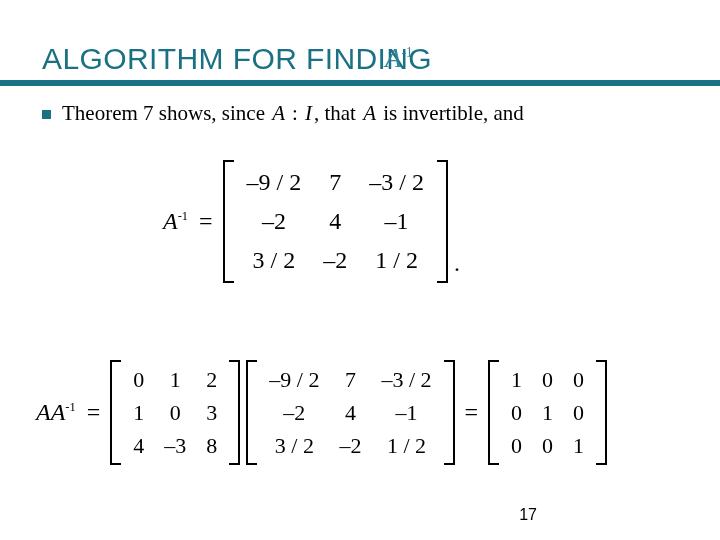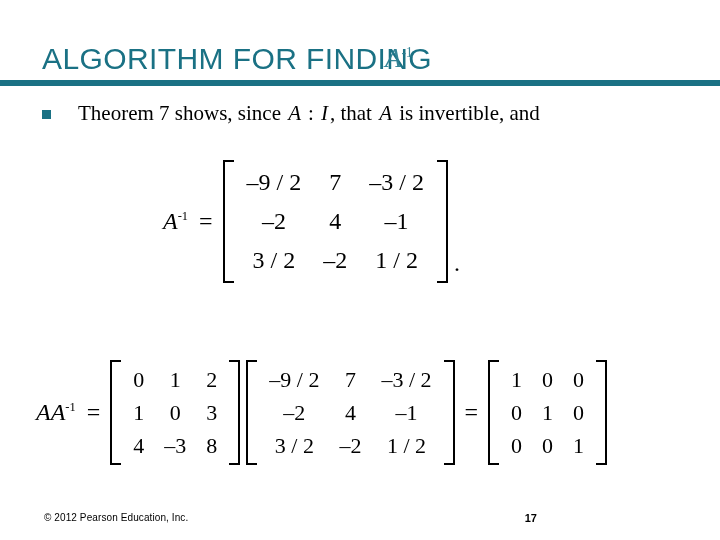--- a/index.html
+++ b/index.html
@@ -89,21 +89,21 @@
   .inline-eq {
     font-style: italic;
     padding: 0 2px;
   }
   .sim {
     font-style: normal;
     padding: 0 5px;
     letter-spacing: 0;
   }
 
-  #bullet-1 { left: 42px; top: 99px; gap: 16px; }
+  #bullet-1 { left: 42px; top: 99px; }
   #bullet-2 { left: 42px; top: 327px; }
 
   
   .equation {
     position: absolute;
     display: flex;
     align-items: center;
     font-family: "Liberation Serif", serif;
     color: #000;
   }
@@ -174,22 +174,22 @@
     font-family: "Liberation Sans", sans-serif;
     font-size: 10px;
     color: #000000;
     letter-spacing: 0.1px;
   }
   .footer-pagenum {
     position: absolute;
     right: 44px;
     bottom: 16px;
     font-family: "Liberation Sans", sans-serif;
-    font-size: 11px;
-    font-weight: bold;
+    font-size: 16px;
+    font-weight: normal;
     color: #000000;
     margin-left: 20px;
   }
 </style>
 </head>
 <body>
 
 <div class="slide">
 
   <div class="title-block">
@@ -271,16 +271,15 @@
           <span class="matrix-cell">1</span>
           <span class="matrix-cell">0</span>
           <span class="matrix-cell">0</span>
           <span class="matrix-cell">0</span>
           <span class="matrix-cell">1</span>
         </span>
       <span class="bracket bracket-right"></span>
     </span>
   </div>
 
-  <div class="footer-copyright">© 2012 Pearson Education, Inc.</div>
   <div class="footer-pagenum">17</div>
 
 </div>
 
 </body></html>

